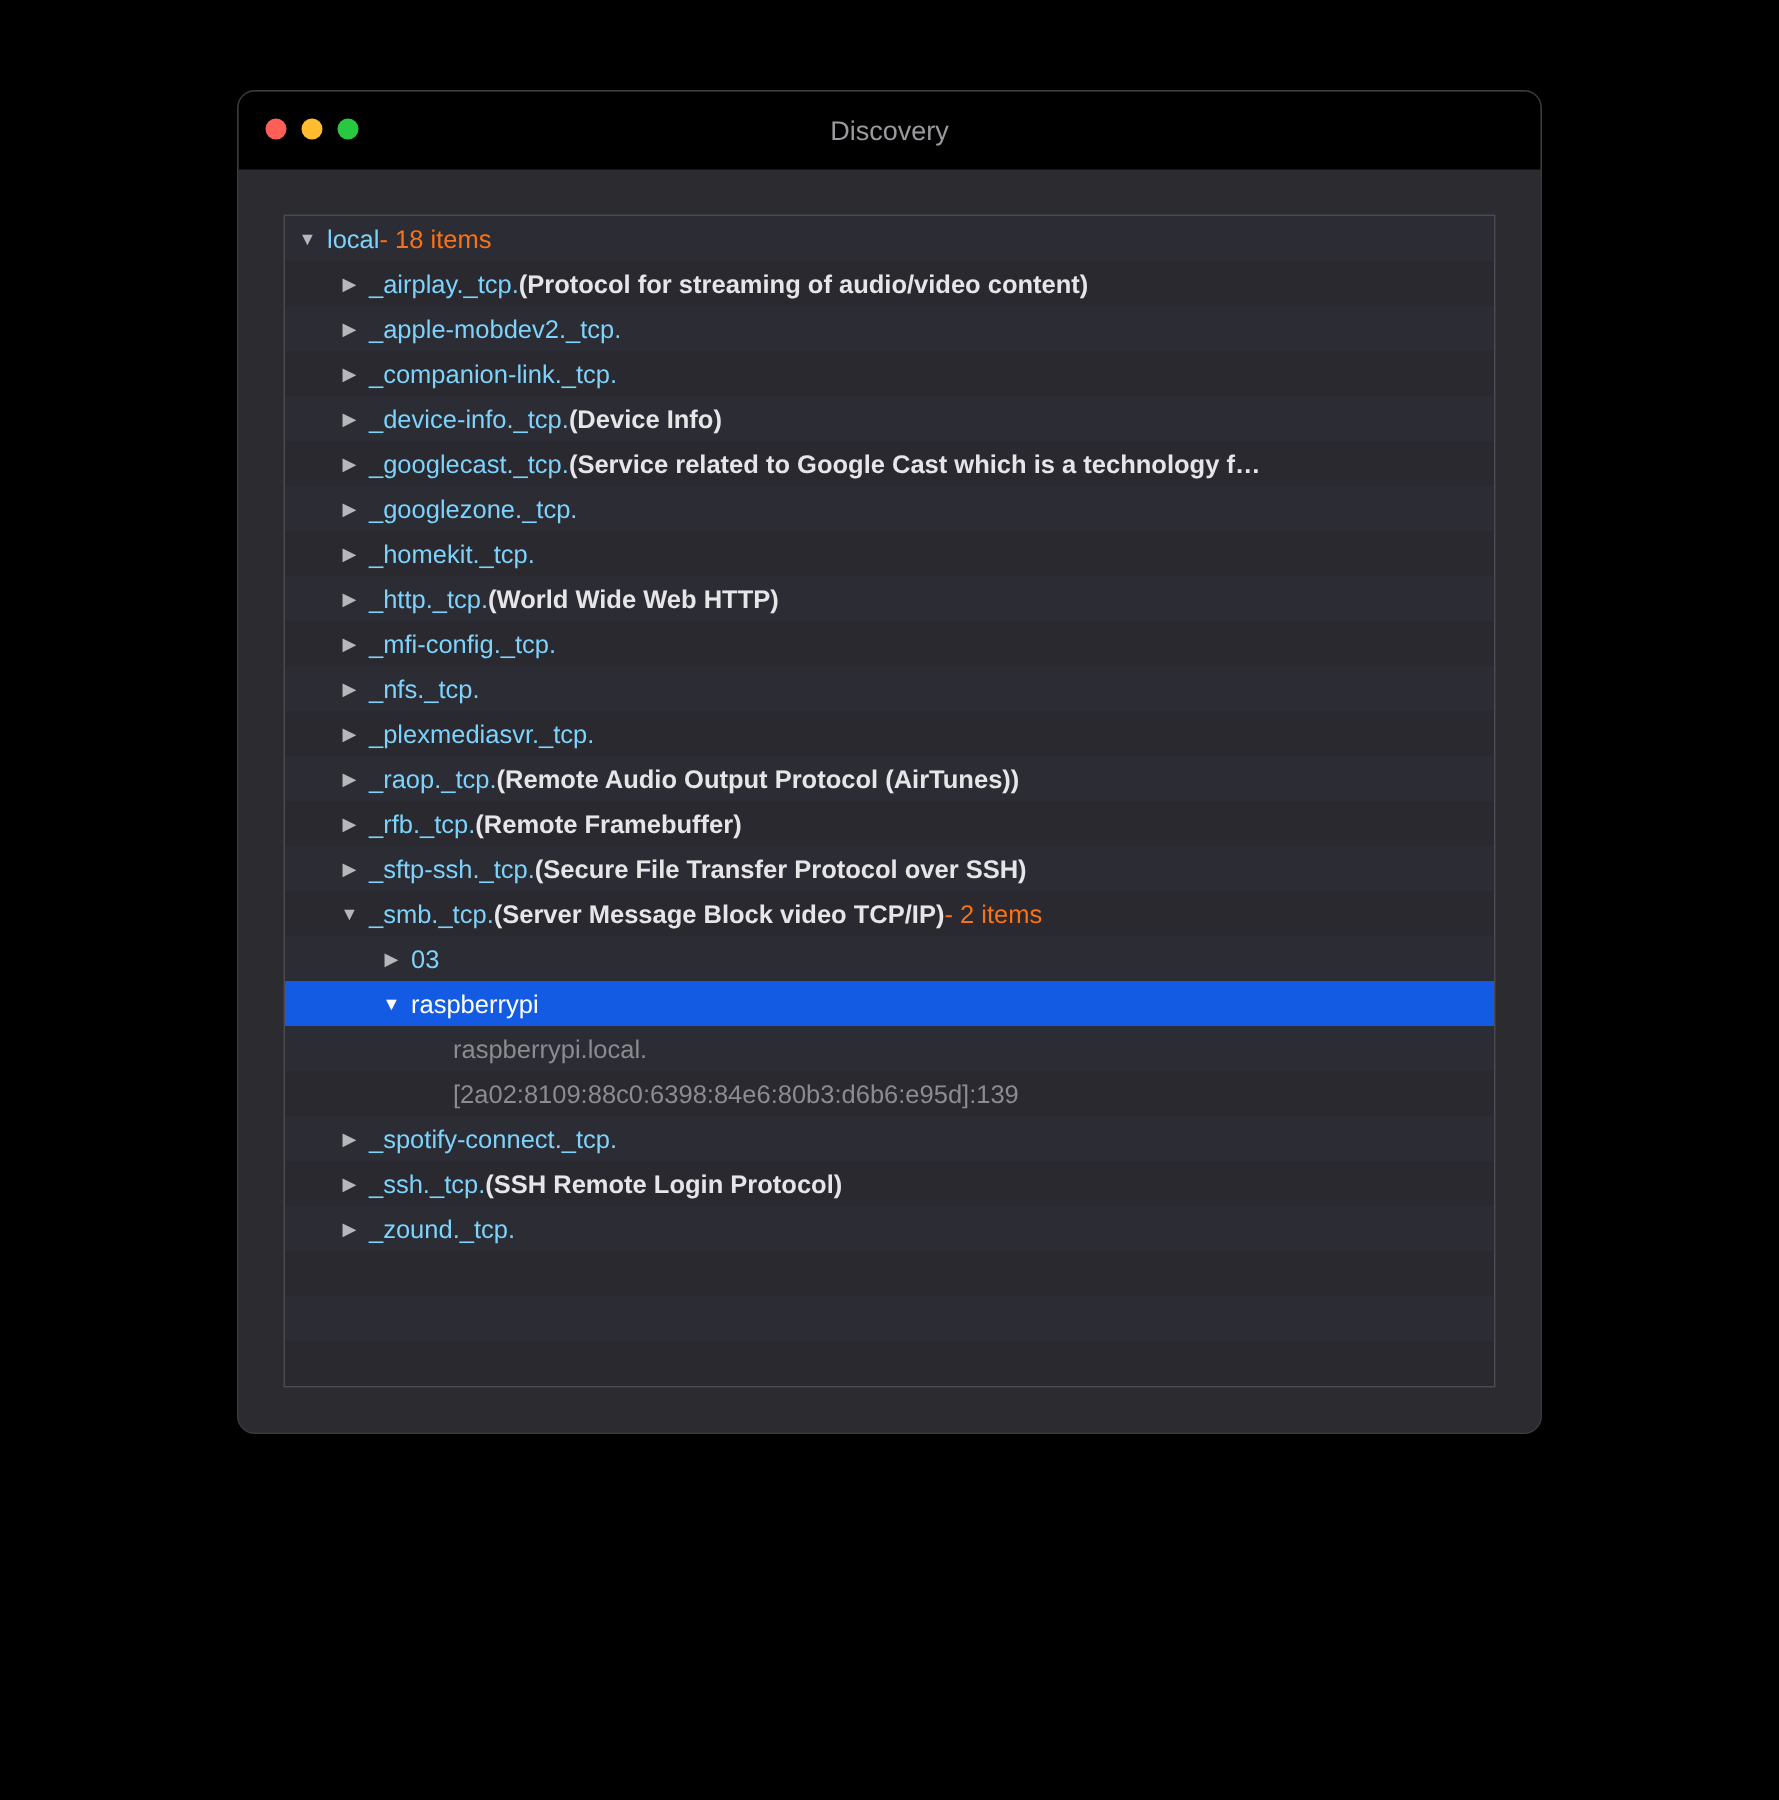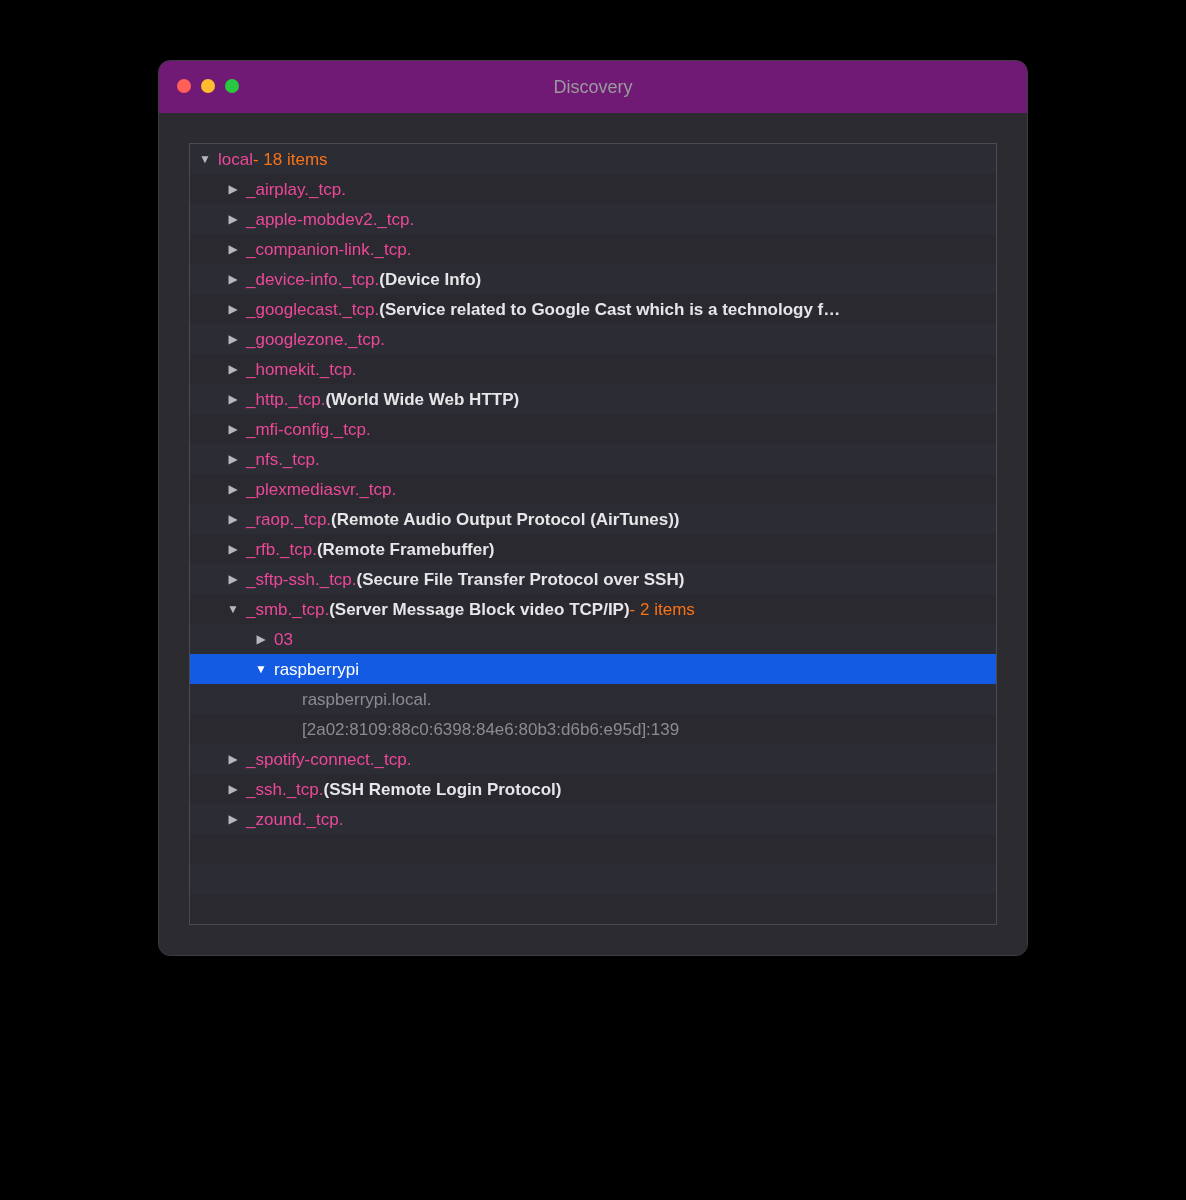--- a/index.html
+++ b/index.html
@@ -15,21 +15,21 @@
       background:#2b2b30;
       border:1px solid #3b3b40;
       border-radius:12px;
       box-shadow:0 30px 50px rgba(0,0,0,.6);
       overflow:hidden;
     }
     .titlebar{
       height:52px;
       display:flex; align-items:center;
       position:relative;
-      background:#701a75;
+      background:#000000;
     }
     .traffic{
       display:flex; gap:10px;
       position:absolute; left:18px; top:18px;
     }
     .dot{ width:14px; height:14px; border-radius:50%; }
     .dot.red{ background:#ff5f57; }
     .dot.yellow{ background:#febc2e; }
     .dot.green{ background:#28c840; }
     .title{
@@ -57,21 +57,21 @@
     .row.empty:nth-child(odd){ background:#2c2c34; }
     .row.selected{ background:#135be2 !important; }
     .arrow{
       width:14px; text-align:center; margin-right:6px;
       color:#b7b7bb; font-size:12px;
       display:inline-block;
       user-select:none;
     }
     .row.selected .arrow{ color:#fff; }
     .label{
-      color:#ec4899; font-weight:400;
+      color:#7dd3fc; font-weight:400;
     }
     .label.bold{ font-weight:400; }
     .desc{ color:#e6e6e8; font-weight:700; }
     .count{ color:#f97316; font-weight:400; }
     .detail{ color:#8b8b90; font-weight:400;text-align:right; }
     .row.selected .label, .row.selected .desc{ color:#fff; }
   </style>
 </head>
 <body>
 
@@ -89,20 +89,21 @@
   <div class="content">
     <div class="tree" id="tree">
         <div class="row" style="padding-left: 8px;">
           <span class="arrow">▼</span>
           <span class="label">local</span>
           <span class="count"> - 18 items</span>
         </div>
         <div class="row" style="padding-left: 36px;">
           <span class="arrow">▶</span>
           <span class="label">_airplay._tcp.</span> 
+          <span class="desc">(Protocol for streaming of audio/video content)</span>
         </div>
         <div class="row" style="padding-left: 36px;">
           <span class="arrow">▶</span>
           <span class="label">_apple-mobdev2._tcp.</span>
         </div>
         <div class="row" style="padding-left: 36px;">
           <span class="arrow">▶</span>
           <span class="label">_companion-link._tcp.</span>
         </div>
         <div class="row" style="padding-left: 36px;">

